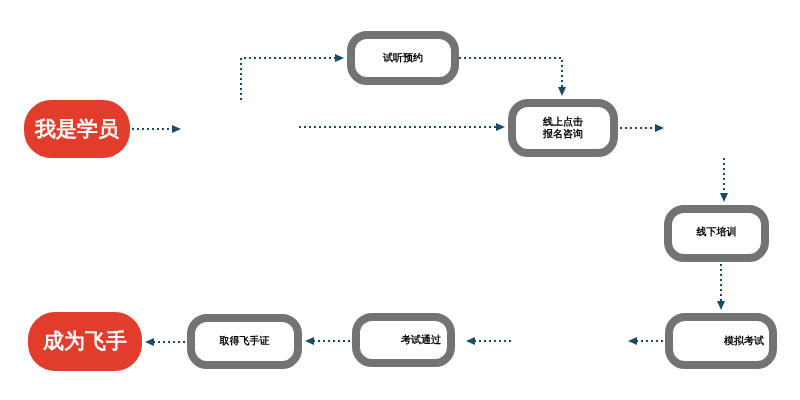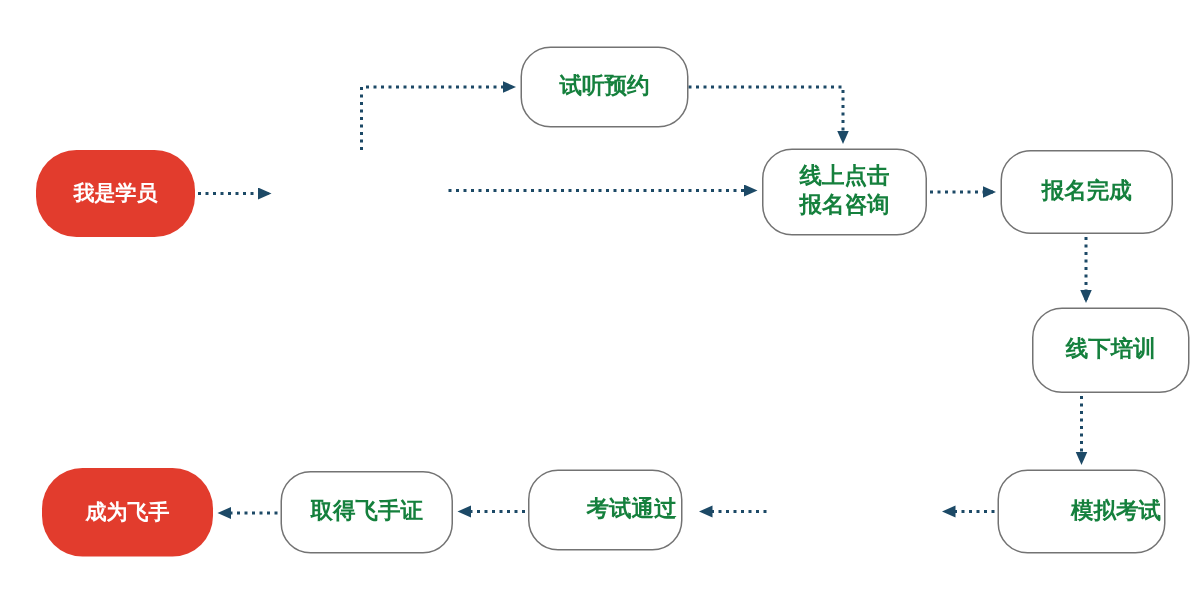--- a/index.html
+++ b/index.html
@@ -5,32 +5,32 @@
   html,body{margin:0;padding:0;background:#ffffff;}
   .canvas{
     position:relative;width:800px;height:400px;background:#ffffff;overflow:hidden;
     font-family:"Liberation Sans","DejaVu Sans",sans-serif;
   }
   .connectors{position:absolute;left:0;top:0;width:800px;height:400px;}
   .edge{fill:none;stroke:#1C4966;stroke-width:2;stroke-dasharray:2 3;}
   .node{
     position:absolute;display:flex;align-items:center;justify-content:center;
     box-sizing:border-box;text-align:center;font-weight:bold;
-    background:#ffffff;border:1px solid #737373;border-radius:20px;
-    color:#15803d;font-size:15px;line-height:1.25;white-space:pre-line;
+    background:#ffffff;border:8px solid #737373;border-radius:20px;
+    color:#000000;font-size:10px;line-height:1.25;white-space:pre-line;
   }
   .node.red{
-    background:#E23C2D;border:none;border-radius:27px;color:#ffffff;font-size:14px;
+    background:#E23C2D;border:none;border-radius:27px;color:#ffffff;font-size:21px;
   }
   #n-start   {left:24px;  top:100px; width:106px; height:58px;}
   #n-register{left:185px; top:101px; width:112px; height:53px;}
   #n-trial   {left:347px; top:31px;  width:112px; height:54px;}
   #n-consult {left:508px; top:99px;  width:110px; height:58px;}
   #n-complete{left:667px; top:100px; width:115px; height:56px;}
-  #n-offline {left:688px; top:205px; width:105px; height:57px;}
+  #n-offline {left:664px; top:205px; width:105px; height:57px;font-family:Liberation Mono, monospace;}
   #n-mock    {left:665px; top:313px; width:112px; height:56px;padding-left:46px;}
   #n-formal  {left:513px; top:313px; width:112px; height:54px;}
   #n-pass    {left:352px; top:313px; width:103px; height:54px;padding-left:35px;}
   #n-cert    {left:187px; top:314px; width:115px; height:55px;}
   #n-end     {left:28px;  top:312px; width:114px; height:59px;}
 </style>
 </head>
 <body>
 
 <div class="canvas">
@@ -51,20 +51,19 @@
     <polyline class="edge" points="663,341 629,341" marker-end="url(#arrow)"></polyline>
     <polyline class="edge" points="511,341 467,341" marker-end="url(#arrow)"></polyline>
     <polyline class="edge" points="350,341 306,341" marker-end="url(#arrow)"></polyline>
     <polyline class="edge" points="185,342 146,342" marker-end="url(#arrow)"></polyline>
   </svg>
 
   <div class="node red" id="n-start">我是学员</div>
   <div class="node" id="n-trial">试听预约</div>
   <div class="node" id="n-consult">线上点击
 报名咨询</div>
-  <div class="node" id="n-complete">报名完成</div>
   <div class="node" id="n-offline">线下培训</div>
   <div class="node" id="n-mock">模拟考试</div>
   <div class="node" id="n-pass">考试通过</div>
   <div class="node" id="n-cert">取得飞手证</div>
   <div class="node red" id="n-end">成为飞手</div>
 
 </div>
 
 </body></html>

